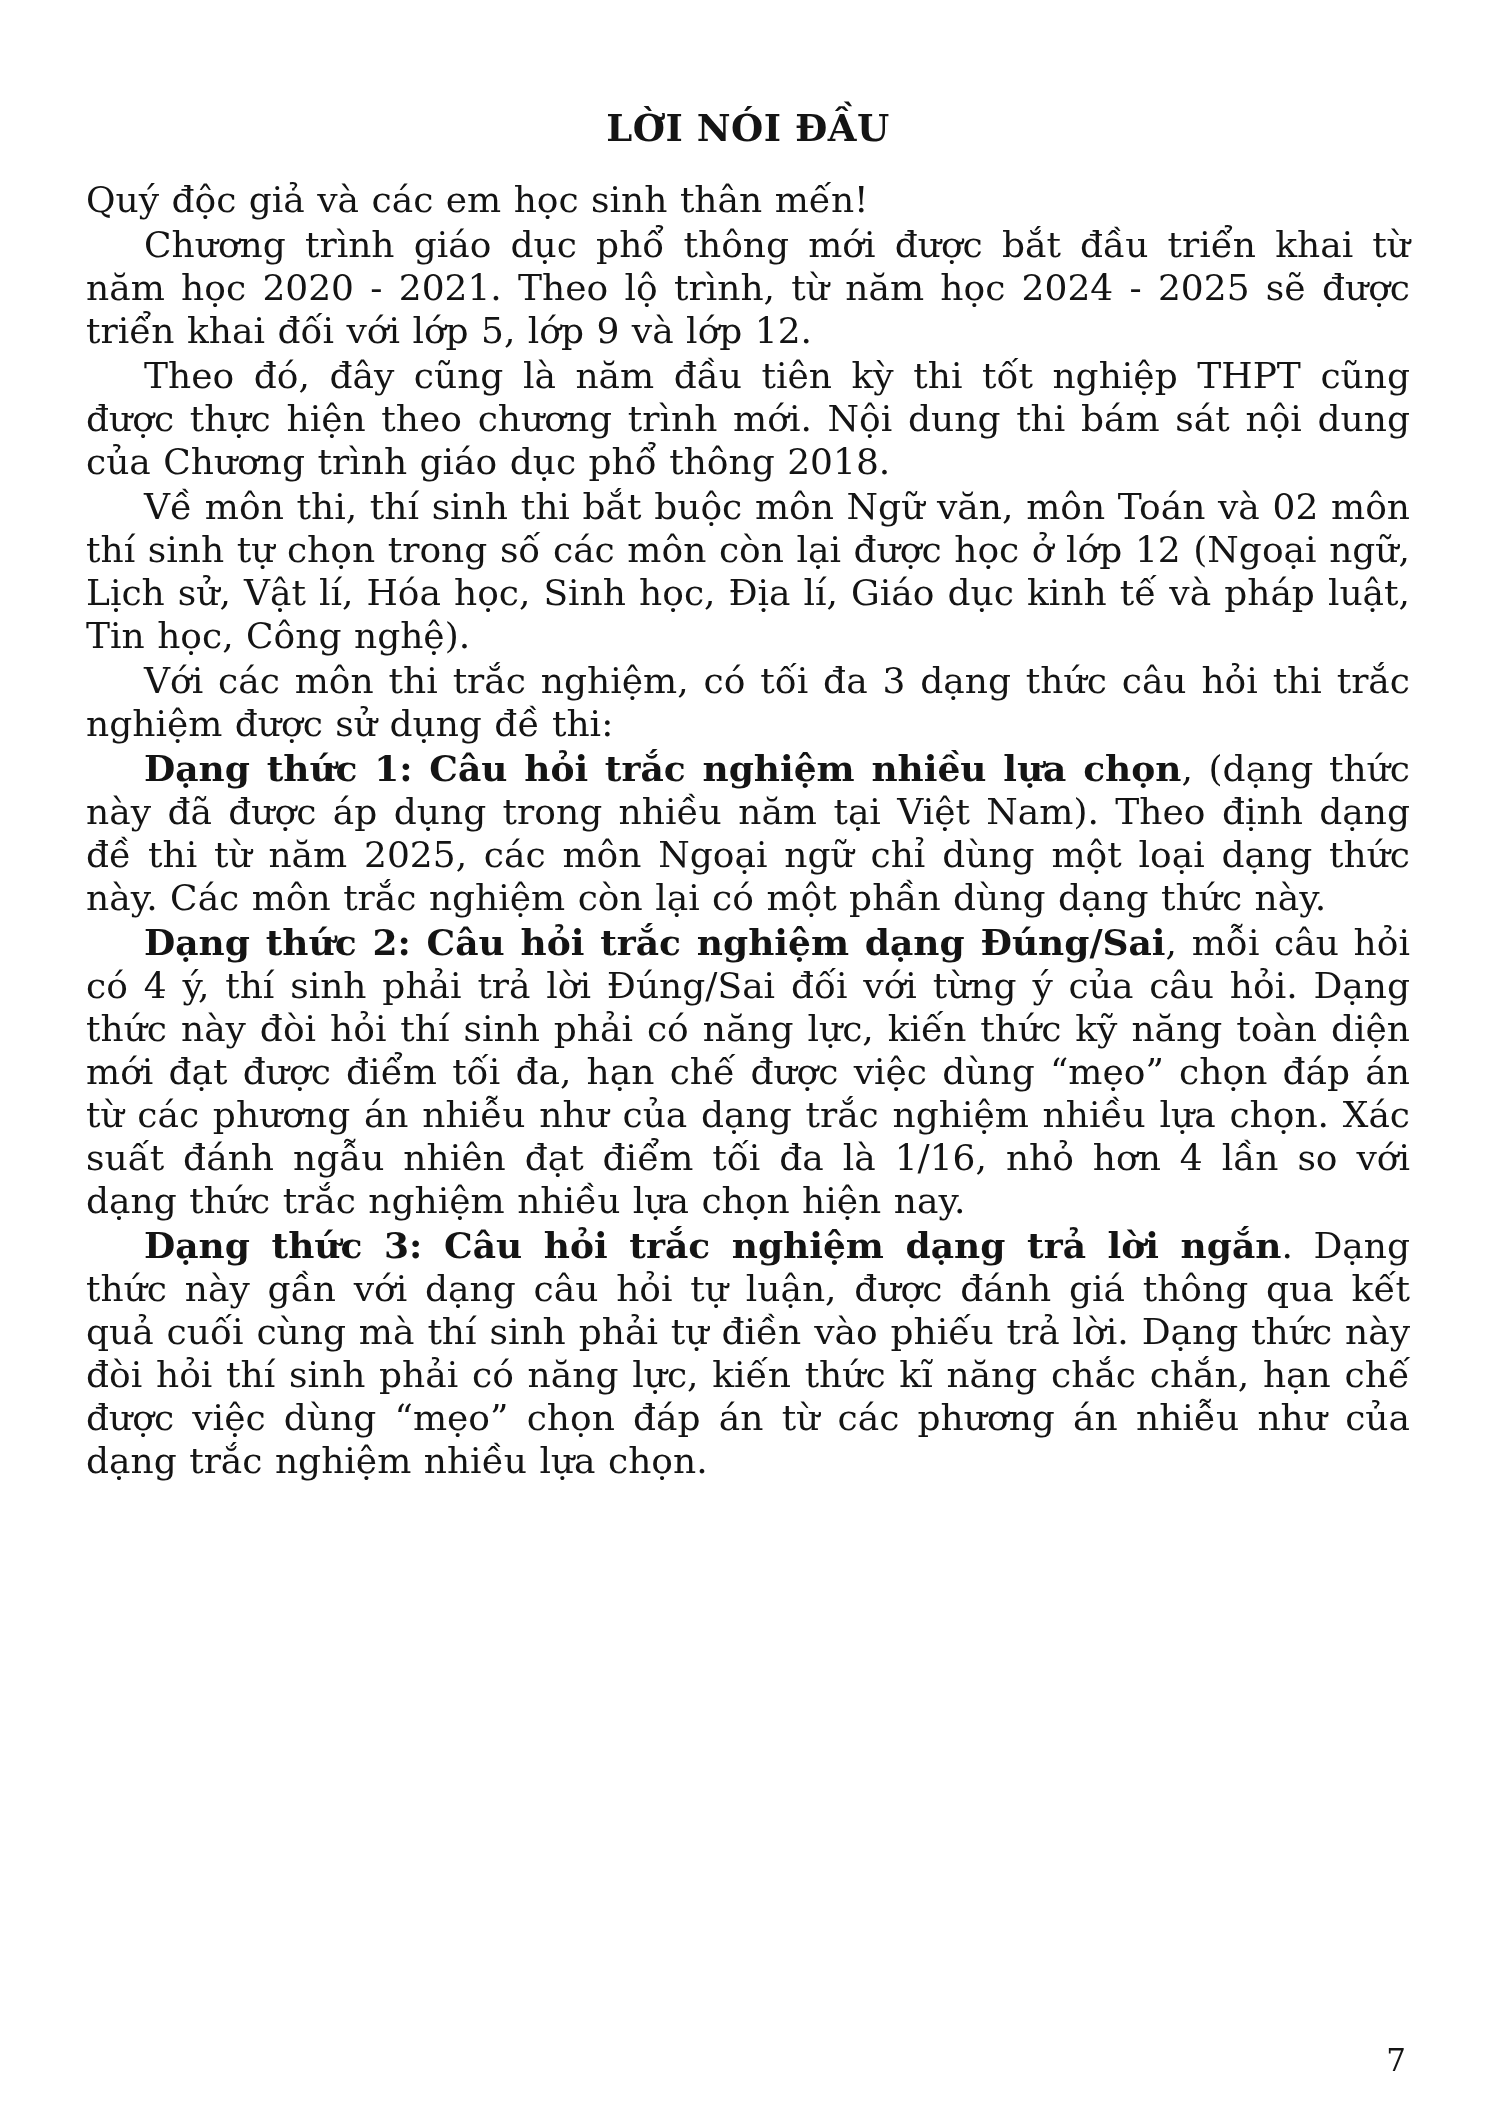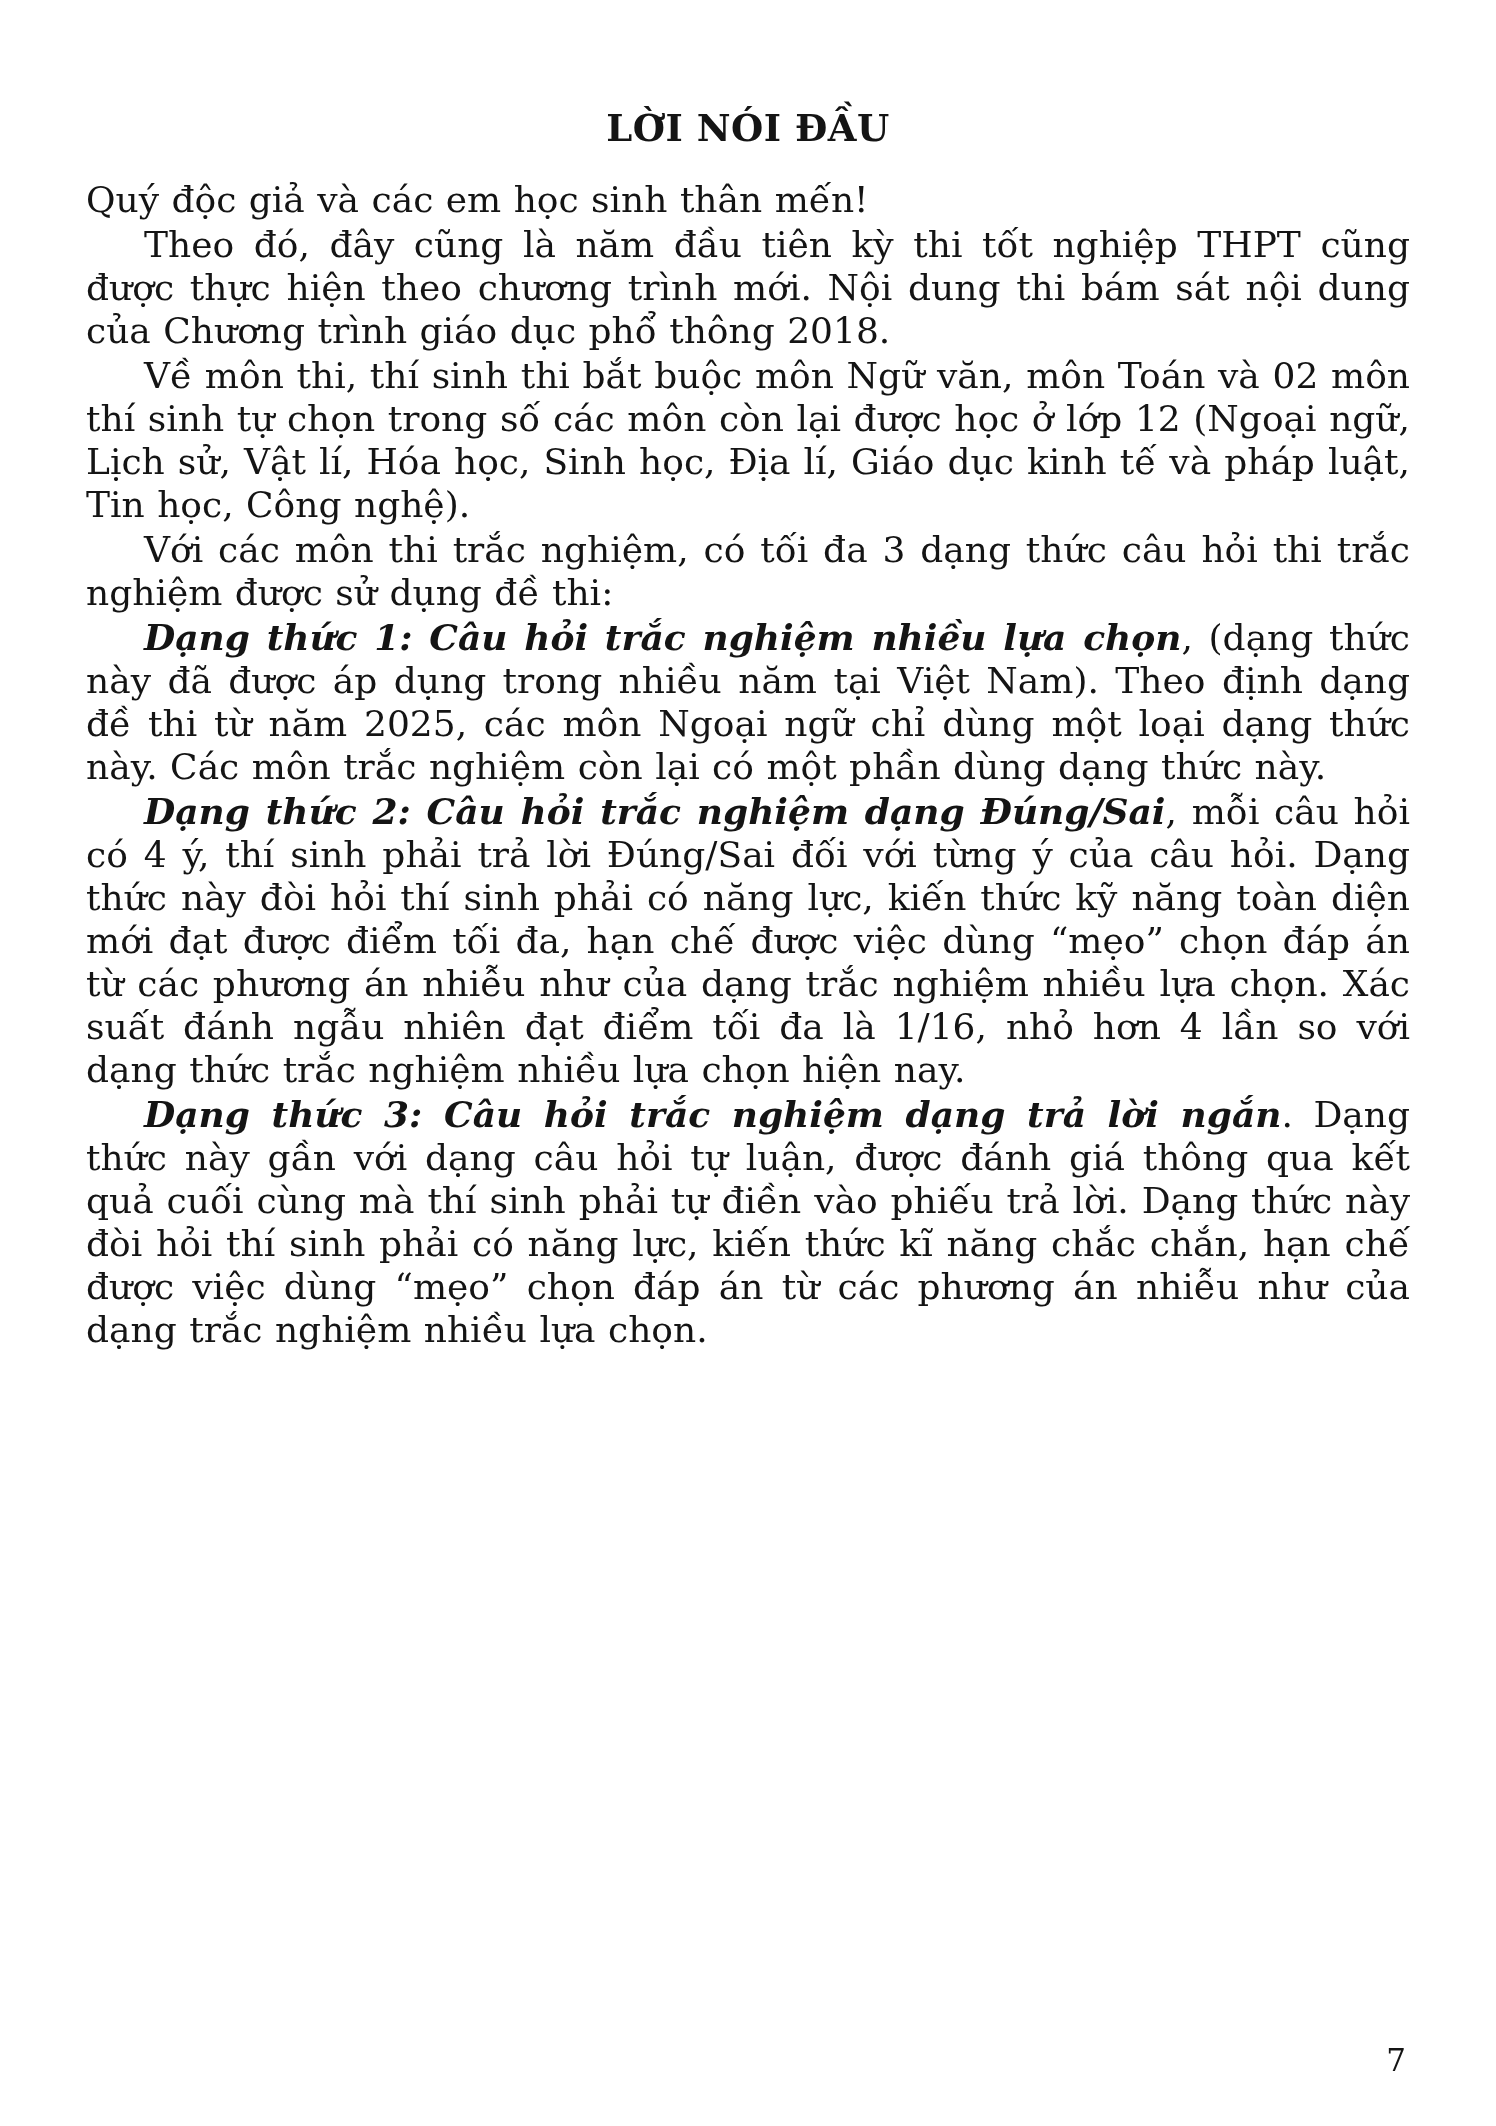--- a/index.html
+++ b/index.html
@@ -36,40 +36,40 @@
     line-height: 43px;
     text-align: justify;
     text-indent: 58px;
     word-spacing: 1px;
   }
   .para.no-indent {
     text-indent: 0;
   }
   .lead {
     font-weight: bold;
-    font-style: italic;
   }
   .page-number {
     position: absolute;
     right: 90px;
     bottom: 48px;
     font-size: 31px;
     color: #141414;
   }
 </style>
 </head>
 <body>
 
 <div class="page">
   <div class="content">
 
     <h1 class="doc-title">LỜI NÓI ĐẦU</h1>
 
     <p class="para no-indent"><span class="lead"></span><span>Quý độc giả và các em học sinh thân mến!</span></p>
 
+    <p class="para"><span class="lead"></span><span>Chương trình giáo dục phổ thông mới được bắt đầu triển khai từ năm học 2020 - 2021. Theo lộ trình, từ năm học 2024 - 2025 sẽ được triển khai đối với lớp 5, lớp 9 và lớp 12.</span></p>
 
     <p class="para"><span class="lead"></span><span>Theo đó, đây cũng là năm đầu tiên kỳ thi tốt nghiệp THPT cũng được thực hiện theo chương trình mới. Nội dung thi bám sát nội dung của Chương trình giáo dục phổ thông 2018.</span></p>
 
 
     <p class="para"><span class="lead"></span><span>Về môn thi, thí sinh thi bắt buộc môn Ngữ văn, môn Toán và 02 môn thí sinh tự chọn trong số các môn còn lại được học ở lớp 12 (Ngoại ngữ, Lịch sử, Vật lí, Hóa học, Sinh học, Địa lí, Giáo dục kinh tế và pháp luật, Tin học, Công nghệ).</span></p>
 
     <p class="para"><span class="lead"></span><span>Với các môn thi trắc nghiệm, có tối đa 3 dạng thức câu hỏi thi trắc nghiệm được sử dụng đề thi:</span></p>
 
     <p class="para"><span class="lead">Dạng thức 1: Câu hỏi trắc nghiệm nhiều lựa chọn</span><span>, (dạng thức này đã được áp dụng trong nhiều năm tại Việt Nam). Theo định dạng đề thi từ năm 2025, các môn Ngoại ngữ chỉ dùng một loại dạng thức này. Các môn trắc nghiệm còn lại có một phần dùng dạng thức này.</span></p>
 

